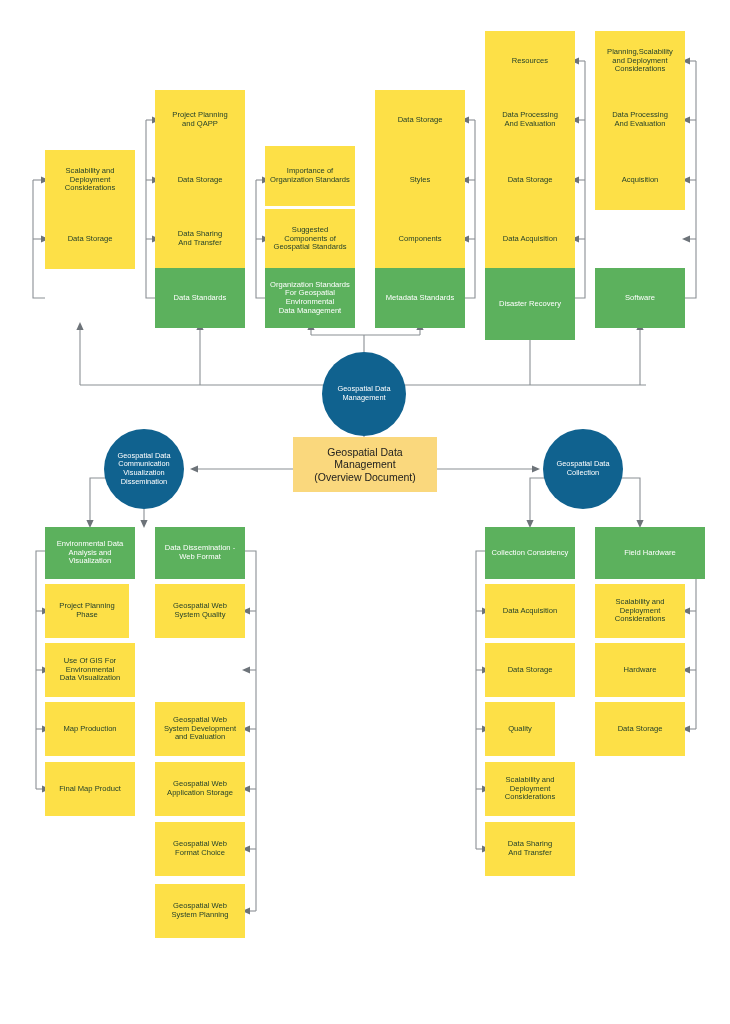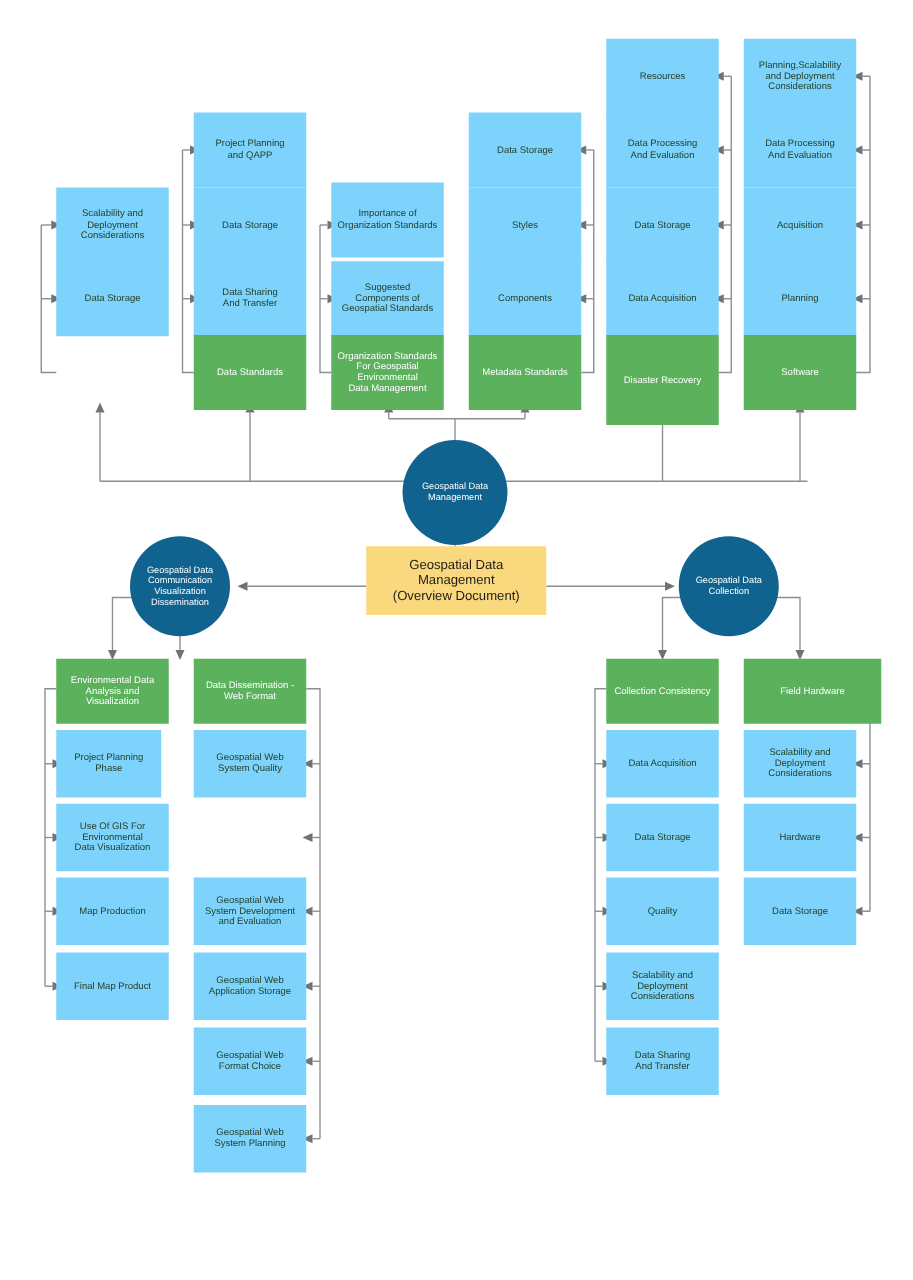--- a/index.html
+++ b/index.html
@@ -3,21 +3,21 @@
 <meta charset="utf-8">
 <style>
   html,body{margin:0;padding:0;background:#ffffff;}
   body{width:730px;height:1024px;position:relative;overflow:hidden;
        font-family:"Liberation Sans","DejaVu Sans",sans-serif;}
   #diagram{position:absolute;left:0;top:0;width:730px;height:1024px;}
   .node{position:absolute;box-sizing:border-box;display:flex;align-items:center;
         justify-content:center;text-align:center;line-height:1.15;
         padding:2px 4px;overflow:hidden;}
   .node span{display:block;width:100%;}
-  .leaf{background:#7dd3fc;color:#24402a;font-size:7.6px;}
+  .leaf{background:#fde047;color:#24402a;font-size:7.6px;}
   .hub{background:#5cb15d;color:#ffffff;font-size:7.6px;}
   .circle{border-radius:50%;background:#10628f;color:#ffffff;font-size:7.4px;}
   .center-box{background:#fad87d;color:#1c1c1c;font-size:10.5px;}
   svg.wires{position:absolute;left:0;top:0;width:730px;height:1024px;
             pointer-events:none;}
   svg.wires path,svg.wires line{stroke:#8a8f94;stroke-width:1.1;fill:none;}
   svg.wires polygon{fill:#6d7379;}
 </style>
 </head>
 <body>
@@ -225,23 +225,20 @@
 
   <div class="node leaf" style="left:595px;top:31px;width:90px;height:60px;">
     <span>Planning,Scalability<br>and Deployment<br>Considerations</span>
   </div>
   <div class="node leaf" style="left:595px;top:90px;width:90px;height:60px;">
     <span>Data Processing<br>And Evaluation</span>
   </div>
   <div class="node leaf" style="left:595px;top:150px;width:90px;height:60px;">
     <span>Acquisition</span>
   </div>
-  <div class="node leaf" style="left:595px;top:209px;width:90px;height:60px;">
-    <span>Planning</span>
-  </div>
   <div class="node hub" style="left:595px;top:268px;width:90px;height:60px;">
     <span>Software</span>
   </div>
 
   <div class="node circle" style="left:322px;top:352px;width:84px;height:84px;">
     <span>Geospatial Data<br>Management</span>
   </div>
 
   <div class="node circle" style="left:104px;top:429px;width:80px;height:80px;">
     <span>Geospatial Data<br>Communication<br>Visualization<br>Dissemination</span>
@@ -292,21 +289,21 @@
 
   <div class="node hub" style="left:485px;top:527px;width:90px;height:52px;">
     <span>Collection Consistency</span>
   </div>
   <div class="node leaf" style="left:485px;top:584px;width:90px;height:54px;">
     <span>Data Acquisition</span>
   </div>
   <div class="node leaf" style="left:485px;top:643px;width:90px;height:54px;">
     <span>Data Storage</span>
   </div>
-  <div class="node leaf" style="left:485px;top:702px;width:90px;height:54px;">
+  <div class="node leaf" style="left:485px;top:702px;width:70px;height:54px;">
     <span>Quality</span>
   </div>
   <div class="node leaf" style="left:485px;top:762px;width:90px;height:54px;">
     <span>Scalability and<br>Deployment<br>Considerations</span>
   </div>
   <div class="node leaf" style="left:485px;top:822px;width:90px;height:54px;">
     <span>Data Sharing<br>And Transfer</span>
   </div>
 
   <div class="node hub" style="left:595px;top:527px;width:110px;height:52px;">

